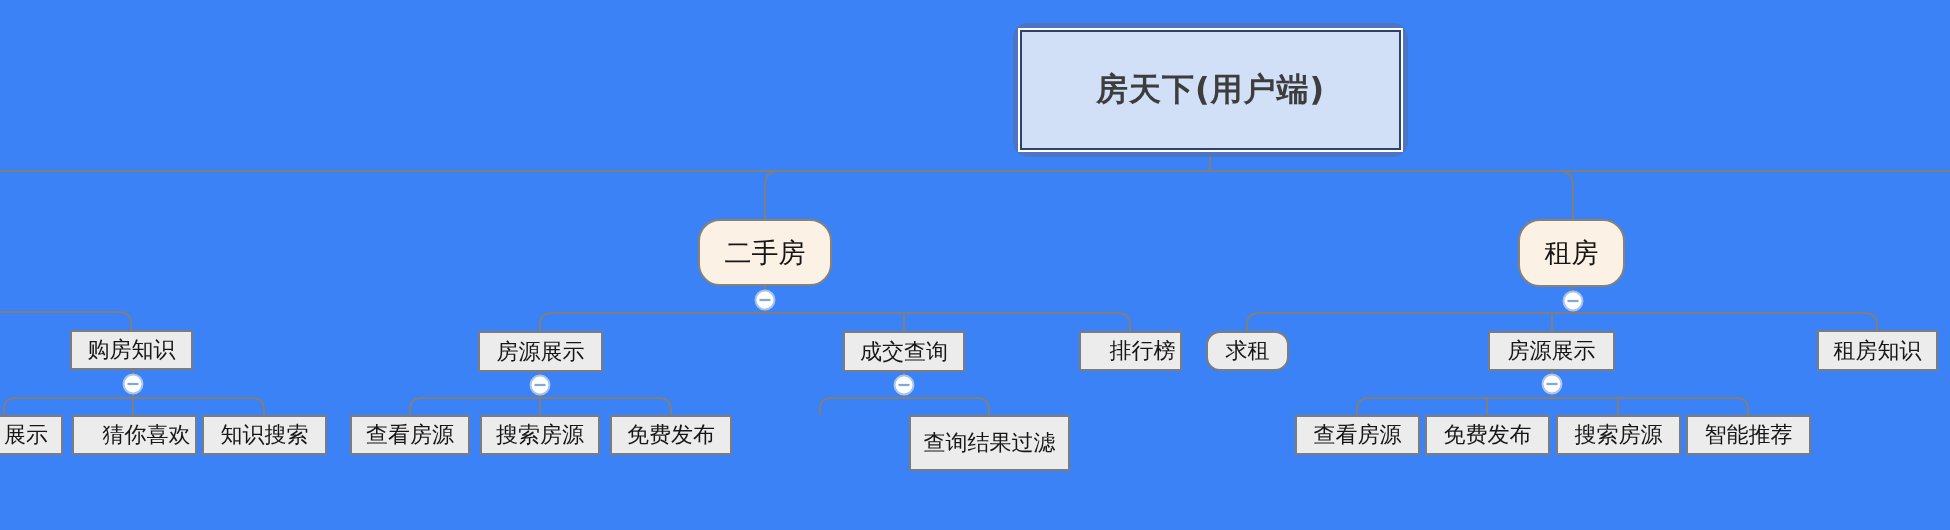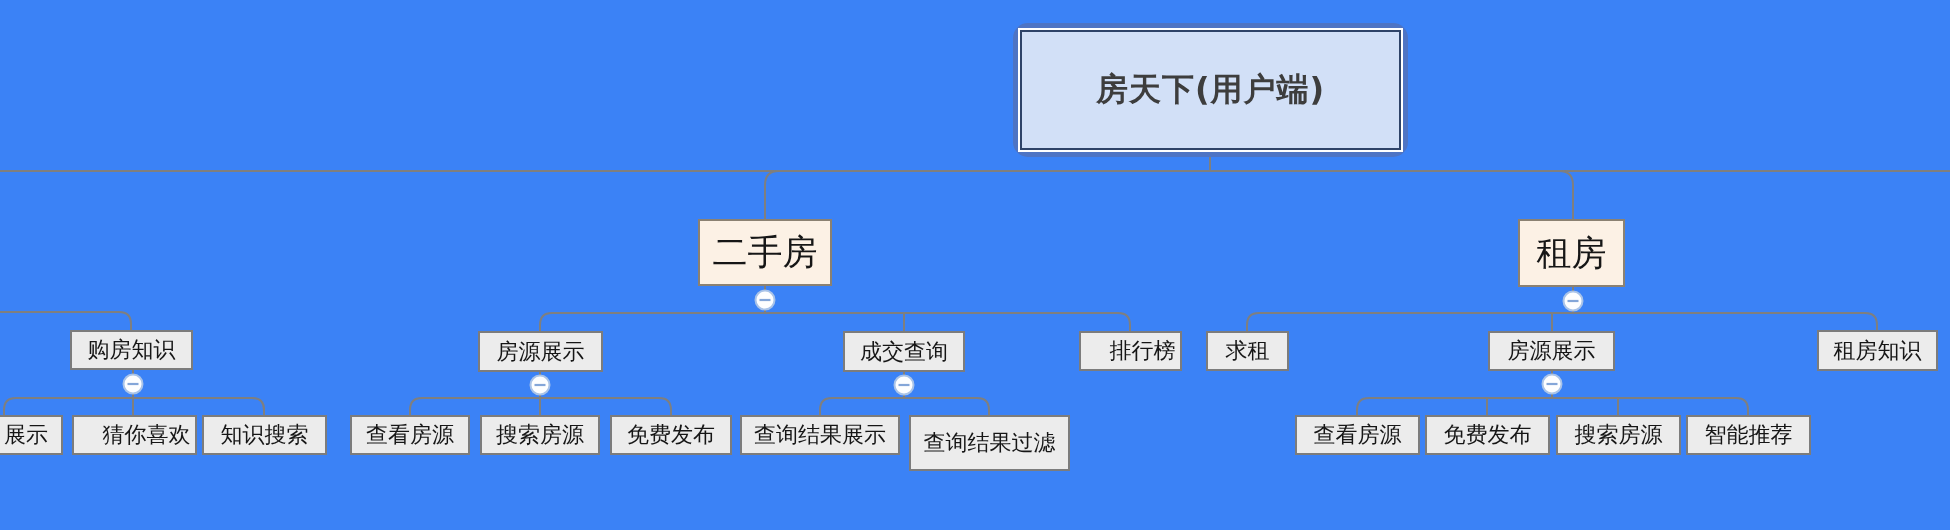--- a/index.html
+++ b/index.html
@@ -9,21 +9,21 @@
   }
   .canvas{position:relative;width:1950px;height:530px;background:#3b82f6;}
   .connector-layer{position:absolute;left:0;top:0;}
   .node{
     position:absolute;box-sizing:border-box;
     display:flex;align-items:center;justify-content:center;
     background:#ececec;border:2px solid #7c7c7c;
     font-size:22px;color:#161616;white-space:nowrap;
     cursor:default;
   }
-  .lvl1{background:#fcf1e5;border-color:#8b8172;font-size:35px;}
+  .lvl1{background:#fcf1e5;border-color:#8b8172;font-size:27px;border-radius:22px;}
   .cut{justify-content:flex-end;padding-right:13px;}
   .root-frame{
     position:absolute;box-sizing:border-box;
     background:#4e74c4;border-radius:15px;padding:7px;
   }
   .root-inner{
     width:100%;height:100%;box-sizing:border-box;
     background:#d2e0f7;border:2px solid #2e4368;outline:2px solid #ffffff;
     display:flex;align-items:center;justify-content:center;
     font-size:32px;font-weight:bold;color:#3d3d3d;letter-spacing:1px;
@@ -93,26 +93,25 @@
   <div class="node cut" style="left:-60px;top:415px;width:123px;height:40px;">展示</div>
   <div class="node" style="left:72px;top:415px;width:125px;height:40px;padding-left:24px;">猜你喜欢</div>
   <div class="node" style="left:202px;top:415px;width:125px;height:40px;">知识搜索</div>
 
   <div class="node" style="left:478px;top:331px;width:125px;height:41px;">房源展示</div>
   <div class="node" style="left:350px;top:415px;width:120px;height:40px;">查看房源</div>
   <div class="node" style="left:480px;top:415px;width:120px;height:40px;">搜索房源</div>
   <div class="node" style="left:610px;top:415px;width:122px;height:40px;">免费发布</div>
 
   <div class="node" style="left:843px;top:331px;width:122px;height:41px;">成交查询</div>
-  <div class="node" style="left:740px;top:415px;width:160px;height:40px;">查询结果展示</div>
   <div class="node" style="left:909px;top:415px;width:161px;height:56px;">查询结果过滤</div>
 
   <div class="node" style="left:1079px;top:331px;width:103px;height:40px;padding-left:24px;">排行榜</div>
 
-  <div class="node" style="left:1206px;top:331px;width:83px;height:40px;">求租</div>
+  <div class="node" style="left:1206px;top:331px;width:83px;height:40px;border-radius:14px;">求租</div>
   <div class="node" style="left:1488px;top:331px;width:127px;height:40px;">房源展示</div>
   <div class="node" style="left:1295px;top:415px;width:125px;height:40px;">查看房源</div>
   <div class="node" style="left:1425px;top:415px;width:125px;height:40px;">免费发布</div>
   <div class="node" style="left:1556px;top:415px;width:125px;height:40px;">搜索房源</div>
   <div class="node" style="left:1686px;top:415px;width:125px;height:40px;">智能推荐</div>
   <div class="node" style="left:1817px;top:330px;width:121px;height:41px;">租房知识</div>
 
 </div>
 
 </body></html>

